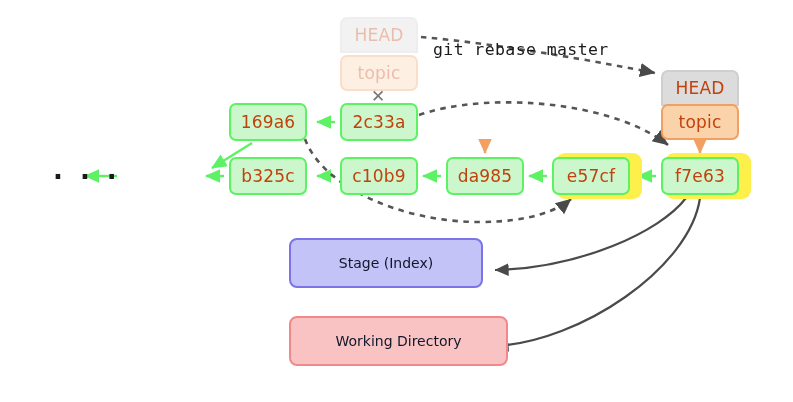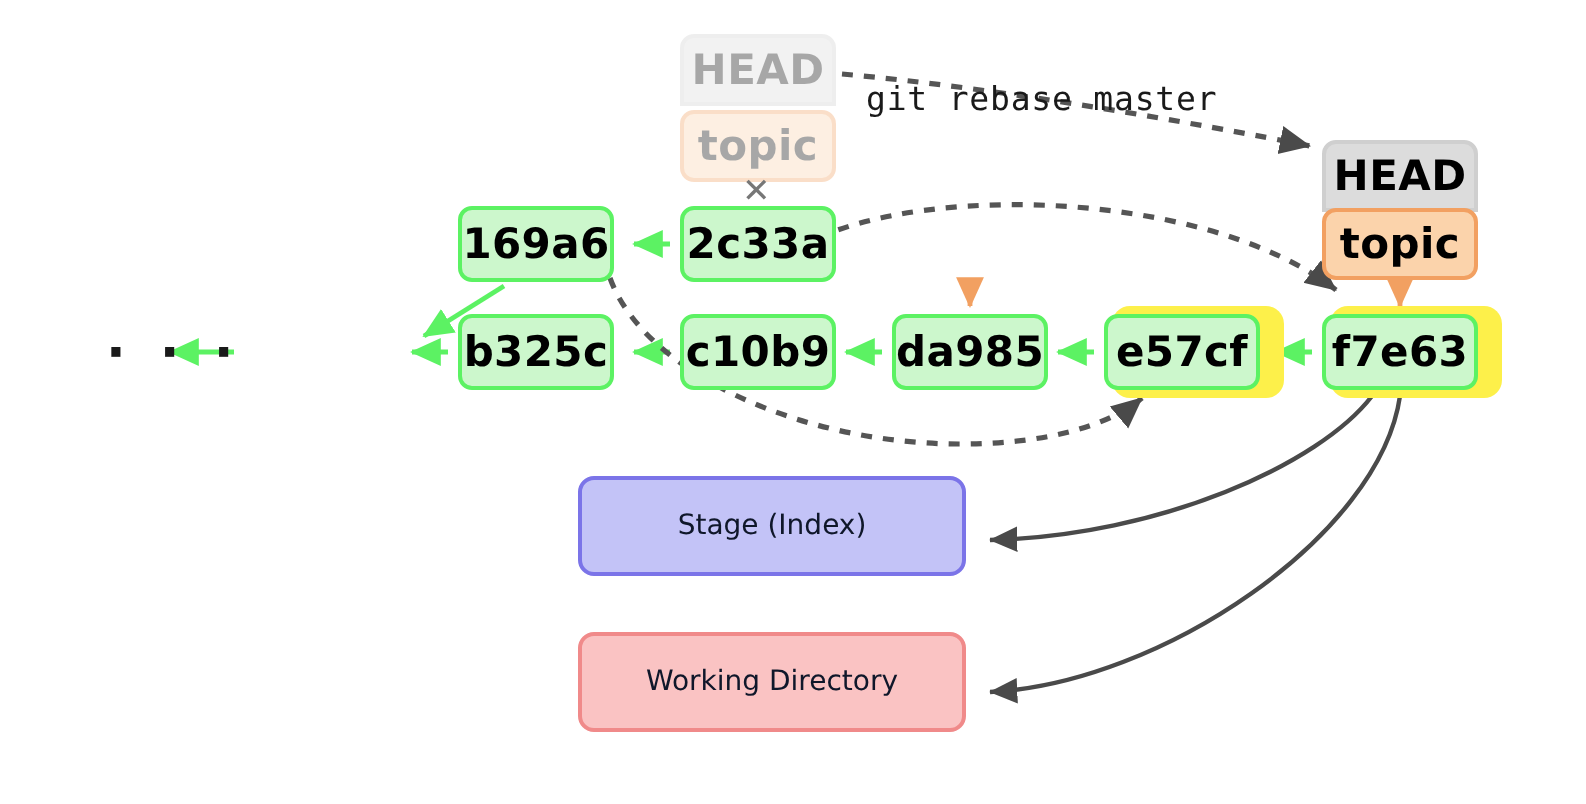--- a/index.html
+++ b/index.html
@@ -26,26 +26,25 @@
     pointer-events: none;
   }
   .node {
     position: absolute;
     box-sizing: border-box;
     display: flex;
     align-items: center;
     justify-content: center;
     border-radius: 7px;
     border: 2.5px solid;
-    font-size: 21px;
+    font-size: 17px;
     line-height: 1;
     letter-spacing: 0.2px;
-    color: #000000;
+    color: #c2410c;
     z-index: 3;
-    font-weight: bold;
   }
   .commit {
     background: #ccf7cc;
     border-color: #5cf263;
     width: 78px;
     height: 38px;
   }
   .ref {
     background: #fbd3ab;
     border-color: #f2a061;
@@ -182,15 +181,15 @@
   <div class="node commit" style="left:340px; top:103px;">2c33a</div>
 
   <div class="node head faded" style="left:340px; top:17px; border-bottom-left-radius:0; border-bottom-right-radius:0;">HEAD</div>
   <div class="node ref faded" style="left:340px; top:55px;">topic</div>
 
   <div class="node head" style="left:661px; top:70px; border-bottom-left-radius:0; border-bottom-right-radius:0;">HEAD</div>
   <div class="node ref" style="left:661px; top:104px;">topic</div>
 
 
   <div class="zone zone-stage" style="left:289px; top:238px; width:194px; height:50px;">Stage (Index)</div>
-  <div class="zone zone-wd" style="left:289px; top:316px; width:194px; height:50px;">Working Directory</div>
+  <div class="zone zone-wd" style="left:289px; top:316px; width:219px; height:50px;">Working Directory</div>
 
 </div>
 
 </body></html>

